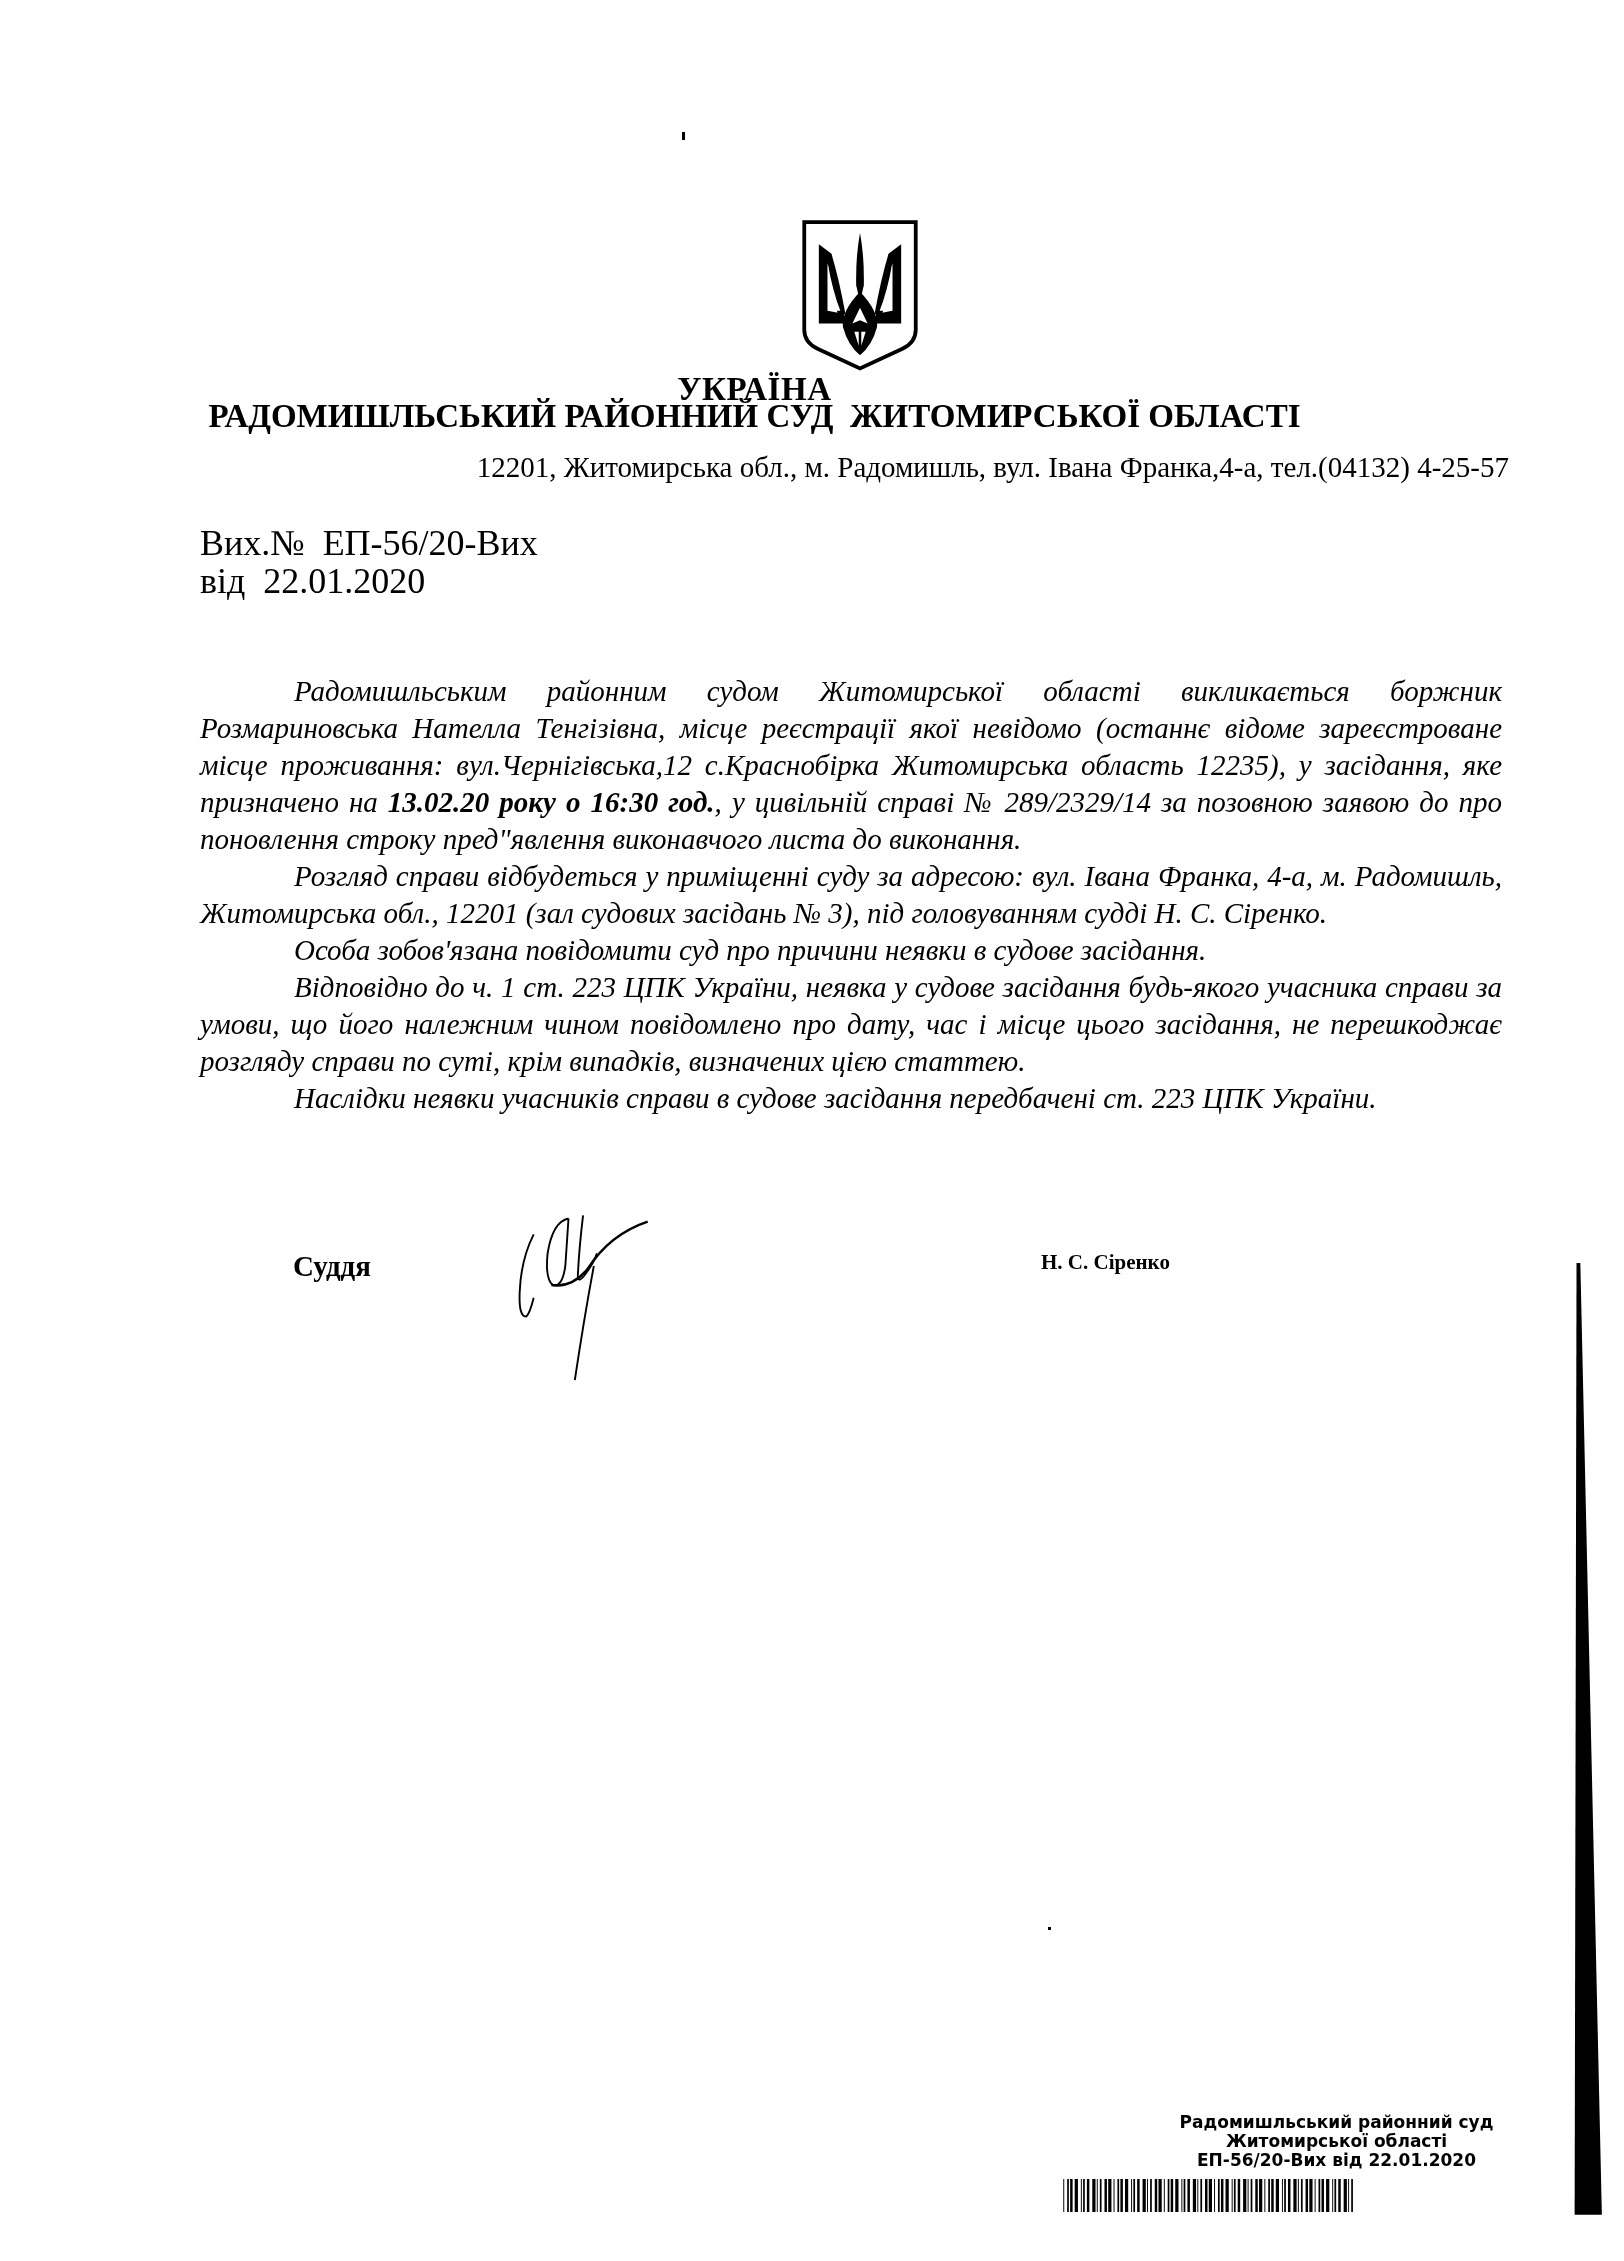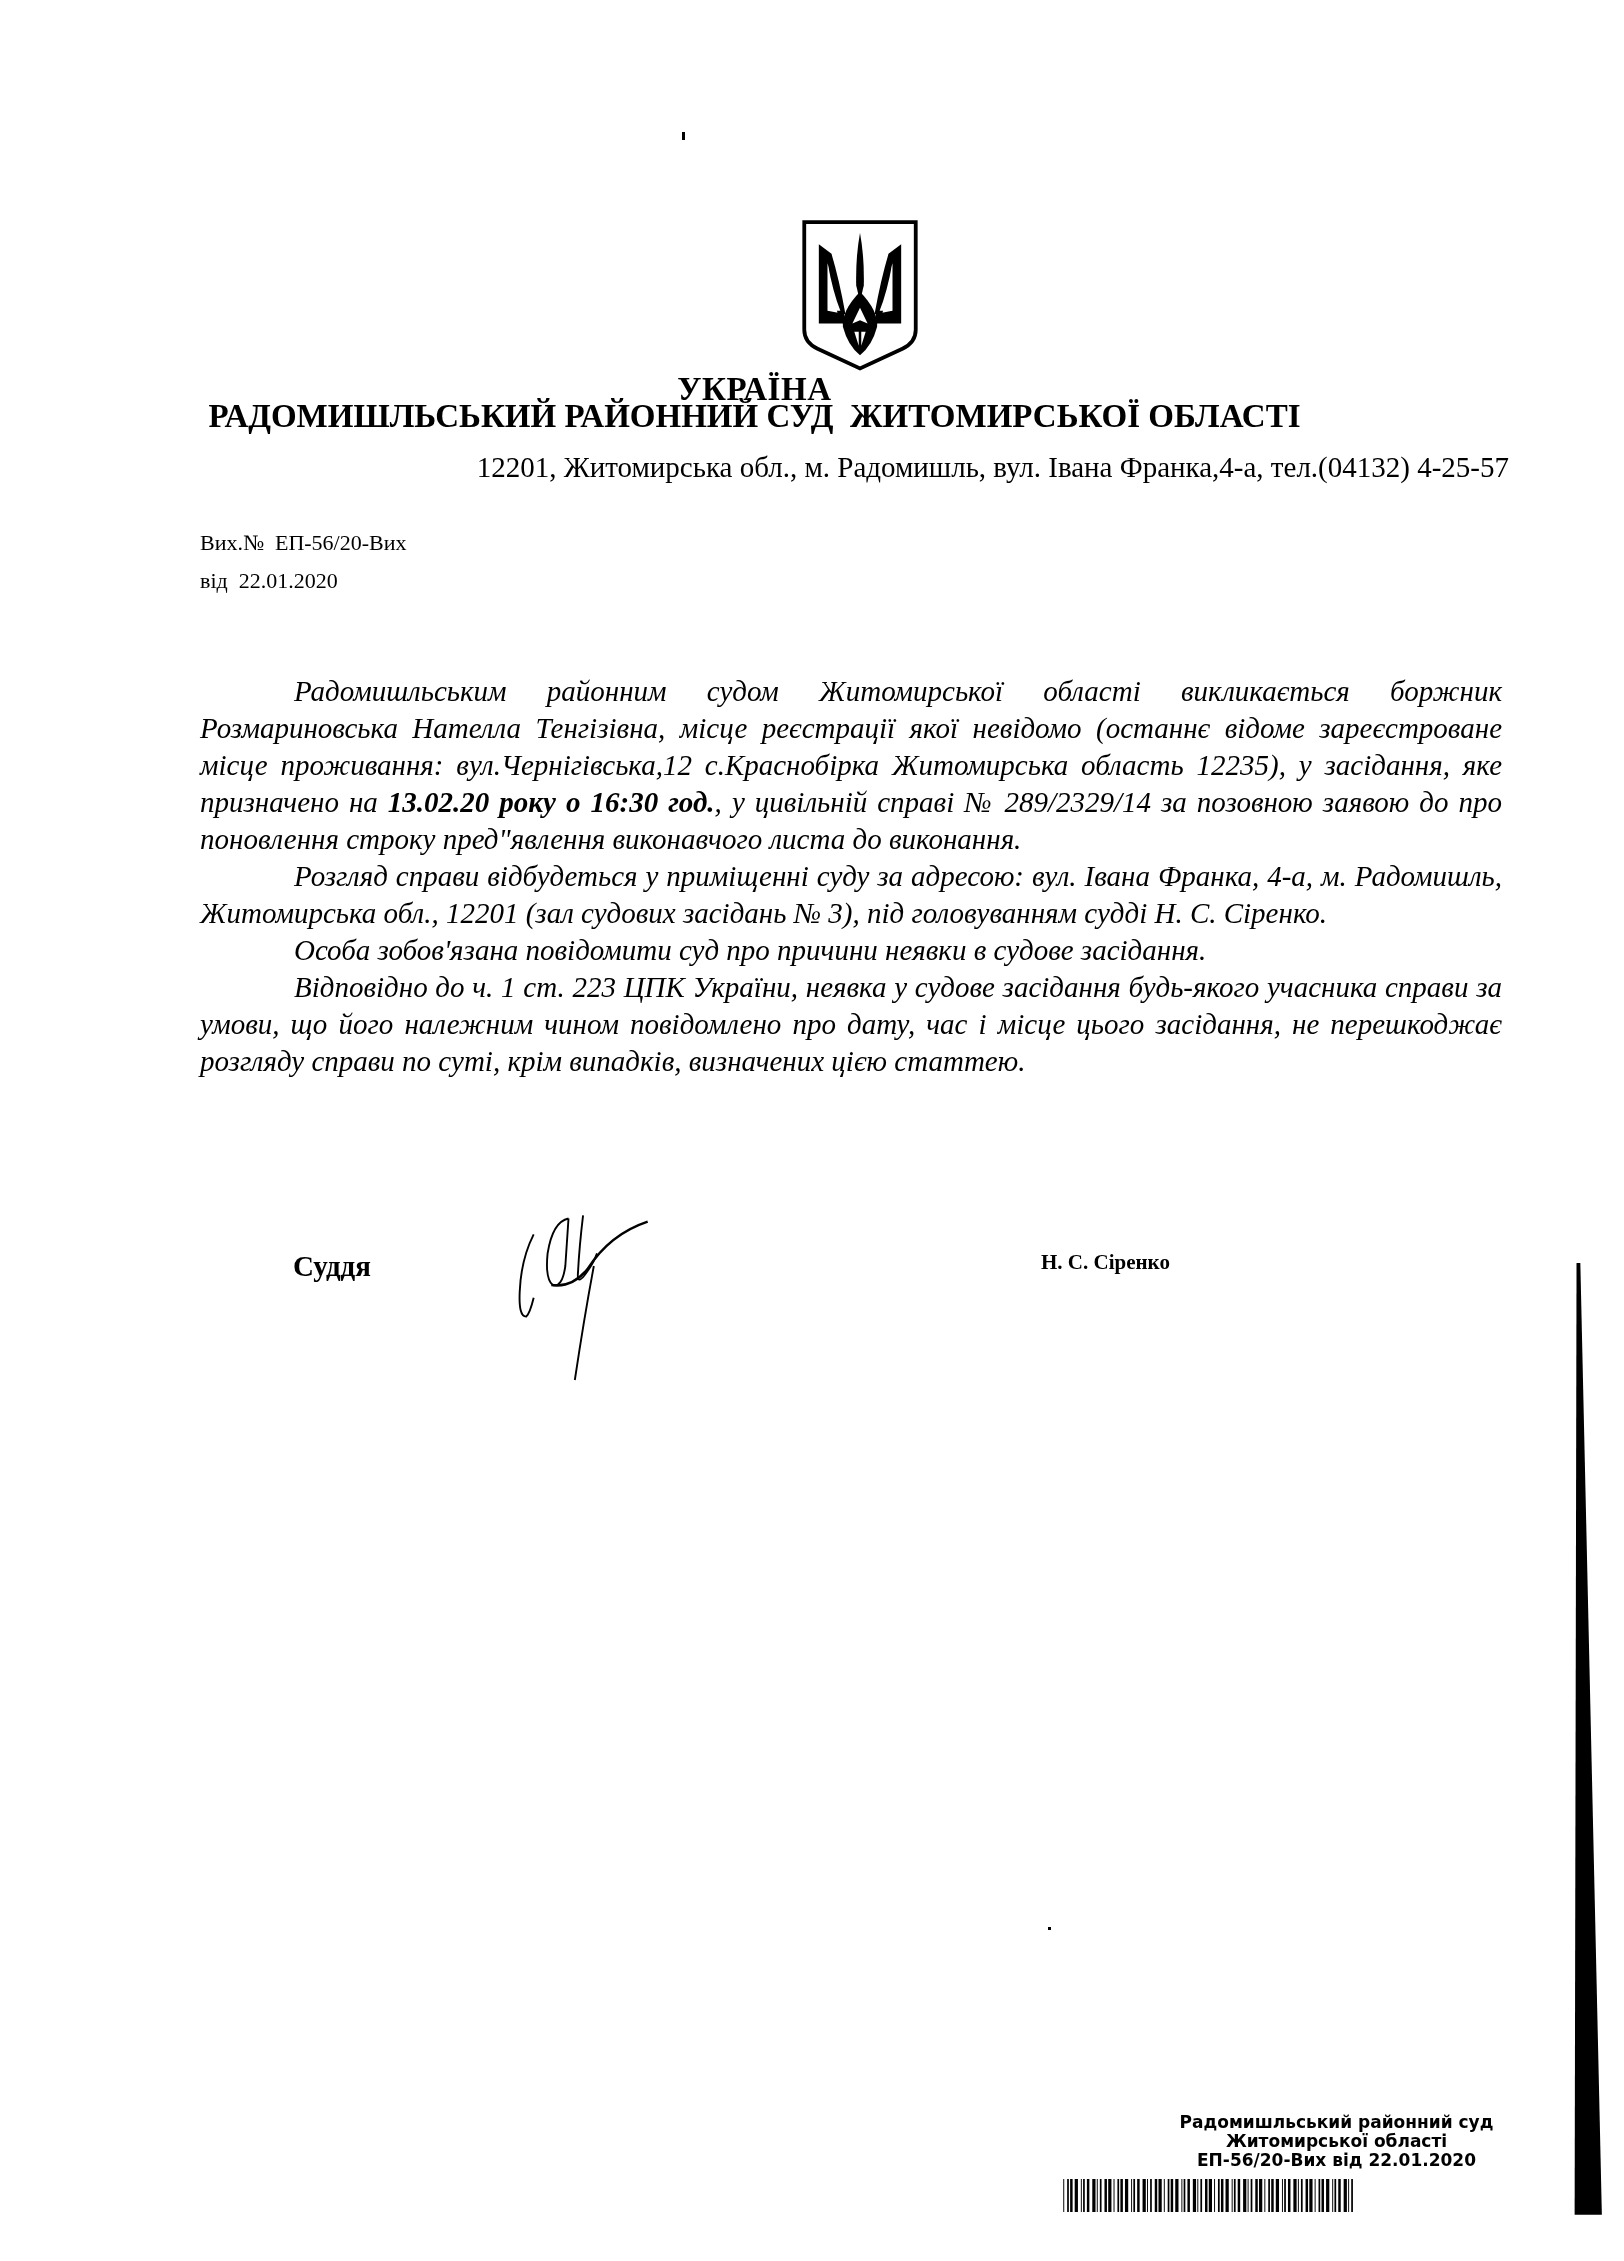--- a/index.html
+++ b/index.html
@@ -4,21 +4,21 @@
 <style>
   html, body { margin:0; padding:0; background:#ffffff; }
   body { width:1625px; height:2261px; position:relative; overflow:hidden;
          font-family:"Liberation Serif","DejaVu Serif",serif; color:#000; }
   .abs { position:absolute; }
   #emblem { left:801px; top:219px; width:118px; height:152px; }
   .center { left:0; width:1509px; text-align:center; white-space:nowrap; }
   #country { top:371px; font-size:33px; font-weight:bold; letter-spacing:0.6px; }
   #court { top:398px; font-size:33px; font-weight:bold; }
   #address { top:451px; font-size:29px;text-align:right; }
-  #outnum { left:200px; top:524px; font-size:22px; line-height:38px; }
+  #outnum { left:200px; top:524px; font-size:36px; line-height:38px; }
   #body { left:200px; top:673px; width:1302px; font-size:29px; line-height:37px; }
   #body p { margin:0; text-align:justify; text-indent:94px;font-style:italic; }
   #body b { font-weight:bold; }
   #sig-label { left:293px; top:1250px; font-size:29px; font-weight:bold; }
   #sig-name { left:1041px; top:1250px; font-size:21px; font-weight:bold; }
   #signature { left:508px; top:1209px; width:216px; height:190px; }
   #stamp { left:1130px; top:2113px; width:413px; text-align:center;
            font-family:"DejaVu Sans","Liberation Sans",sans-serif; font-size:17px; line-height:19px; font-weight:bold; }
   #barcode { left:1062px; top:2179px; width:292px; height:33px; }
   #wedge { left:1574px; top:1263px; width:38px; height:958px; }
@@ -53,20 +53,21 @@
 <div id="outnum" class="abs">
   <div style="white-space:pre;">Вих.№  ЕП-56/20-Вих</div>
   <div style="white-space:pre;">від  22.01.2020</div>
 </div>
 
 <div id="body" class="abs">
   <p><span>Радомишльським районним судом Житомирської області викликається боржник Розмариновська Нателла Тенгізівна, місце реєстрації якої невідомо (останнє відоме зареєстроване місце проживання: вул.Чернігівська,12 с.Краснобірка  Житомирська область 12235), у засідання, яке призначено на </span><b>13.02.20 року о 16:30 год.</b><span>, у цивільній справі № 289/2329/14 за позовною заявою  до  про поновлення строку пред"явлення виконавчого листа до виконання.</span></p>
   <p>Розгляд справи відбудеться у приміщенні суду за адресою: вул. Івана Франка, 4-а, м. Радомишль, Житомирська обл., 12201 (зал судових засідань № 3), під головуванням судді  Н. С. Сіренко.</p>
   <p>Особа зобов'язана повідомити суд про причини неявки в судове засідання.</p>
   <p>Відповідно до ч. 1 ст. 223 ЦПК України, неявка у судове засідання будь-якого учасника справи за умови, що його належним чином повідомлено про дату, час і місце цього засідання, не перешкоджає розгляду справи по суті, крім випадків, визначених цією статтею.</p>
+  <p>Наслідки неявки учасників справи в судове засідання передбачені ст. 223 ЦПК України.</p>
 </div>
 
 <div id="sig-label" class="abs">Суддя</div>
 <svg id="signature" class="abs" viewBox="0 0 340 300">
   <path d="M40 40 Q20 80 18 130 Q16 170 28 170 Q34 165 40 140" fill="none" stroke="#000" stroke-width="3"></path>
   <path d="M95 15 Q70 20 62 70 Q58 110 70 120 Q85 125 90 90 Q92 60 95 15" fill="none" stroke="#000" stroke-width="3"></path>
   <path d="M118 10 Q112 60 110 100 Q108 120 120 105 Q135 85 140 70" fill="none" stroke="#000" stroke-width="3"></path>
   <path d="M68 120 Q100 125 125 95 Q160 40 220 20" fill="none" stroke="#000" stroke-width="4"></path>
   <path d="M135 90 Q120 170 105 270" fill="none" stroke="#000" stroke-width="3"></path>
 </svg>

